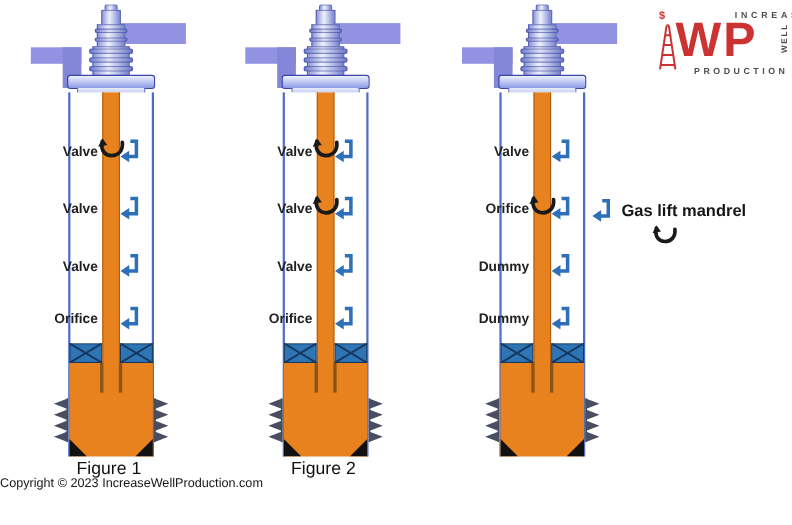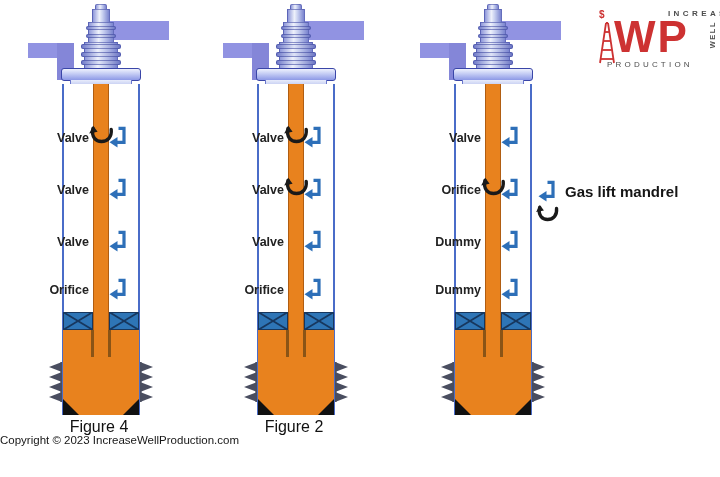--- a/index.html
+++ b/index.html
@@ -58,40 +58,40 @@
   .injection-icon{left:83px;top:-1px;width:28px;height:20px;}
   .mandrel-stroke{stroke:var(--mandrel-blue);fill:none;}
   .mandrel-fill{fill:var(--mandrel-blue);}
   .inj-stroke{stroke:var(--injection-black);fill:none;}
   .inj-fill{fill:var(--injection-black);}
 
   .caption{left:0;top:418px;width:192px;text-align:center;font-size:16px;font-weight:500;color:#111;}
 
   
   #legend{position:absolute;left:538px;top:180px;}
-  .legend-item{display:flex;align-items:center;height:22px;gap:7px;}
+  .legend-item{display:flex;align-items:center;height:22px;gap:7px;justify-content:center;}
   .legend-label{font-size:15px;font-weight:600;color:#151515;white-space:nowrap;}
   .legend-mandrel{width:20px;height:22px;flex:0 0 auto;}
   .legend-injection{width:26px;height:19px;flex:0 0 auto;margin-left:-3px;margin-right:4px;}
 
   
   #copyright{position:absolute;left:0;top:434px;width:572px;text-align:left;
              font-size:11.5px;color:#161616;}
 
   
   #logo{position:absolute;left:597px;top:8px;width:120px;height:61px;}
   #logo > *{position:absolute;}
   .logo-dollar{left:2px;top:1px;font-size:10px;font-weight:700;color:var(--logo-red);}
   .logo-top{left:23px;top:1px;font-size:8px;font-weight:700;letter-spacing:3.4px;
             color:var(--logo-gray);white-space:nowrap;margin-left:48px;}
   .logo-acronym{left:17px;top:8px;font-size:44px;line-height:42px;font-weight:700;
                 color:var(--logo-red);letter-spacing:2px;}
   .logo-side{right:0;top:13px;font-size:7.5px;font-weight:700;letter-spacing:1.5px;
              color:var(--logo-gray);writing-mode:vertical-rl;transform:rotate(180deg);}
-  .logo-bottom{left:10px;bottom:0;font-size:8px;font-weight:400;letter-spacing:3.2px;
+  .logo-bottom{left:34px;bottom:0;font-size:8px;font-weight:700;letter-spacing:3.2px;
                color:var(--logo-gray);white-space:nowrap;}
   .derrick{left:0;top:12px;width:20px;height:44px;}
 </style>
 </head>
 <body>
 
 <div id="stage">
 
   <div id="figures-layer">
   <div class="figure fig-0">
@@ -173,21 +173,21 @@
     </div>
     <div class="well-row row-3">
       <div class="row-label">Orifice</div>
 
       <svg class="mandrel-icon" viewBox="0 0 20 22">
         <path class="mandrel-stroke" d="M9.5,2.4 L15,2.4 L15,16.3 L7,16.3" stroke-width="3.2"></path>
         <polygon class="mandrel-fill" points="8.5,11 0.5,16.3 8.5,21.6"></polygon>
       </svg>
     </div>
 
-    <div class="caption">Figure 4</div>
+    <div class="caption">Figure 1</div>
   </div>
 
   <div class="figure fig-1">
     <div class="arm-right"></div>
     <div class="arm-left-h"></div>
     <div class="arm-left-v"></div>
     <div class="cap-top metal"></div>
     <div class="cap metal"></div>
     <div class="neck metal"></div>
     <div class="neck-rib rib rib-a"></div>

